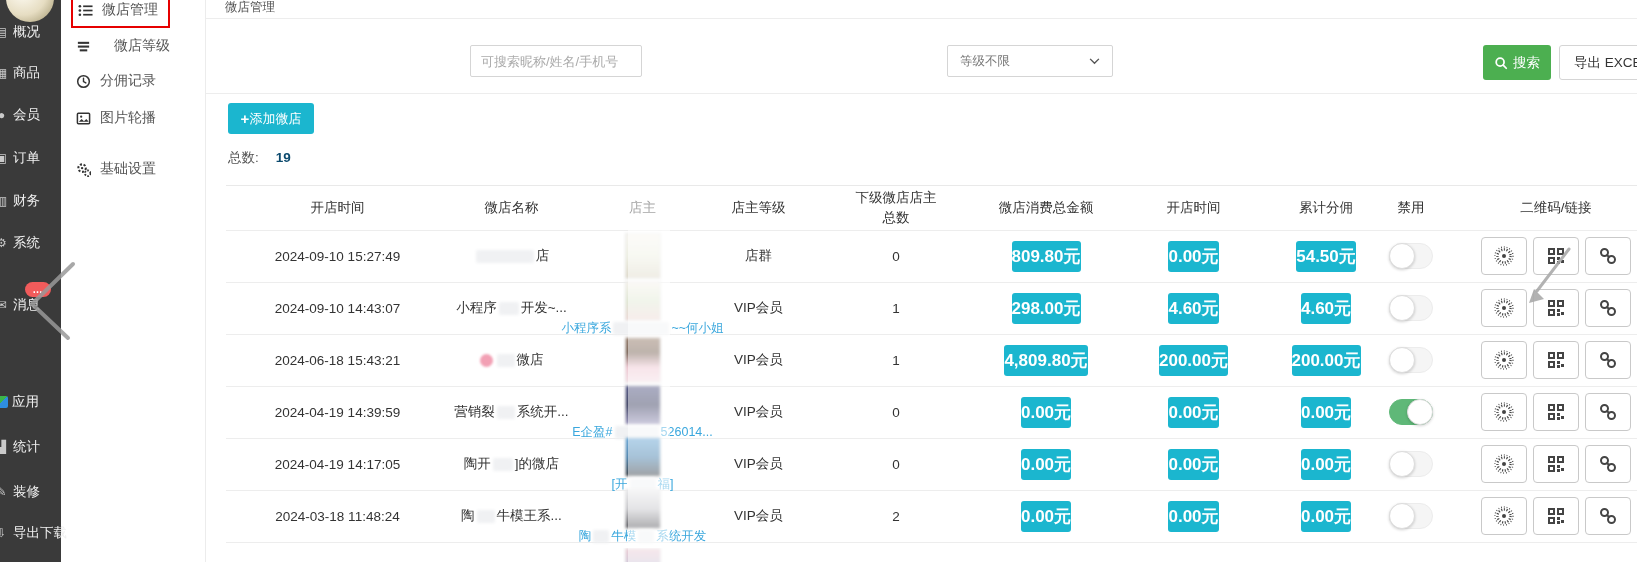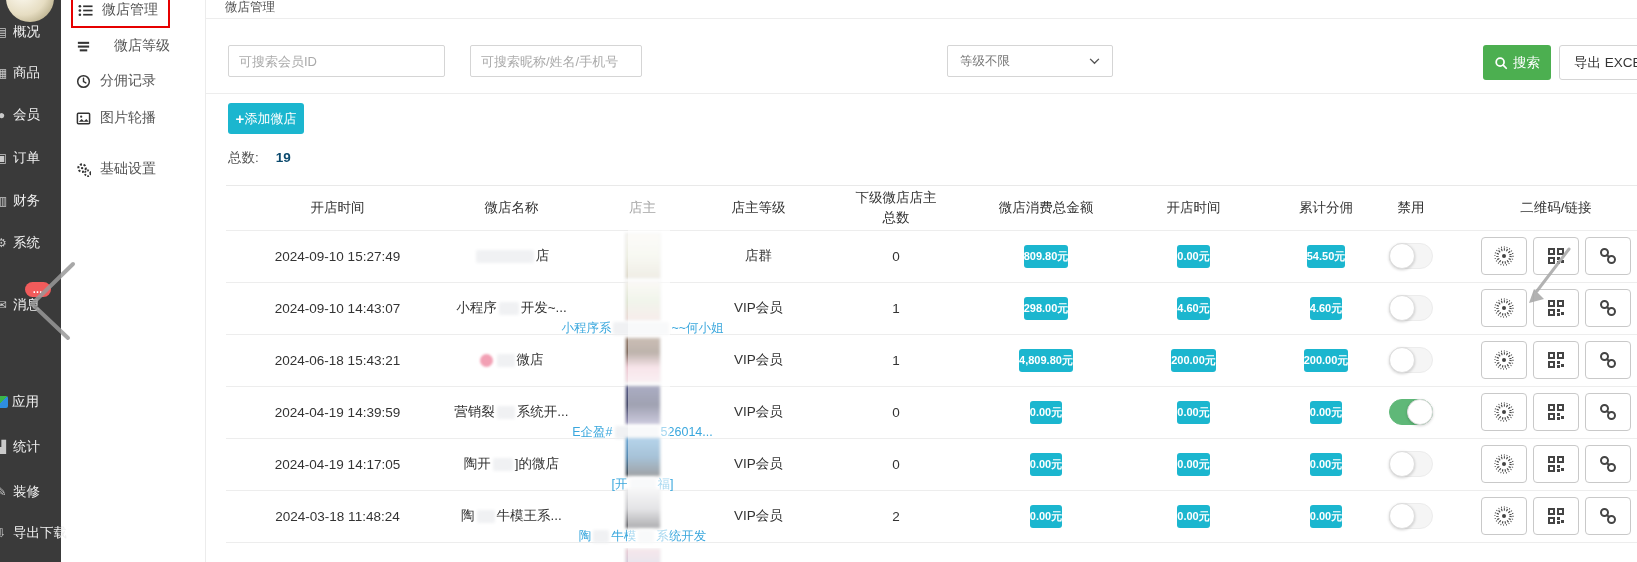--- a/index.html
+++ b/index.html
@@ -38,35 +38,35 @@
   .f-input::placeholder { color:#aaa; }
   .f-select { position:absolute; top:45px; height:32px; border:1px solid #d5d5d5; border-radius:2px;
     background:#fff; display:flex; align-items:center; justify-content:space-between; padding:0 12px;
     font-size:12.5px; color:#777; cursor:pointer; }
   .btn-search { position:absolute; left:1277px; top:45px; width:68px; height:35px; border:none; border-radius:3px;
     background:var(--green,#4caf50); color:#fff; font-size:13.5px; font-family:inherit; display:flex;
     align-items:center; justify-content:center; gap:5px; cursor:pointer; }
   .btn-export { position:absolute; left:1353px; top:45px; width:130px; height:35px; background:#fff;
     border:1px solid #d5d5d5; border-radius:3px; font-size:13.5px; color:#333; font-family:inherit;
     text-align:left; padding:0 14px; cursor:pointer; white-space:nowrap; }
-  .btn-add { position:absolute; left:22px; top:103px; width:76px; height:31px; border:none; border-radius:3px;
+  .btn-add { position:absolute; left:22px; top:103px; width:86px; height:31px; border:none; border-radius:3px;
     background:var(--accent,#1bb5ce); color:#fff; font-size:13px; font-family:inherit; display:flex;
     align-items:center; justify-content:center; gap:0; cursor:pointer; }
   .plus-icon::before { content:"+"; font-size:15px; font-weight:bold; line-height:1; }
   .total-row { position:absolute; left:22px; top:149px; font-size:13.5px; color:#555; }
   .total-row b { color:#0c4a6e; font-weight:bold; margin-left:17px; }
 
   
   .table-wrap { position:absolute; left:20px; top:185px; width:1435px; height:377px; border-top:1px solid #e9e9e9; }
   table { border-collapse:collapse; table-layout:fixed; width:1435px; }
   th { height:44px; font-weight:normal; font-size:13.5px; color:#333; text-align:center; vertical-align:middle;
     white-space:pre-line; line-height:1.45; }
   td { height:51px; border-top:1px solid #ededed; text-align:center; vertical-align:middle;
     font-size:13.5px; color:#333; }
-  .badge { display:inline-block; background:var(--accent,#1bb5ce); color:#fff; font-size:11px; font-weight:bold;
+  .badge { display:inline-block; background:var(--accent,#1bb5ce); color:#fff; font-size:17px; font-weight:bold;
     padding:4px 0; border-radius:3px; white-space:nowrap; }
   .toggle { position:relative; display:inline-block; width:44px; height:26px; border-radius:13px;
     background:#f5f5f5; border:1px solid #ececec; cursor:pointer; vertical-align:middle; }
   .knob { position:absolute; left:-1px; top:-1px; width:26px; height:26px; border-radius:50%; background:#fff;
     border:1px solid #ddd; box-shadow:0 1px 3px rgba(0,0,0,.18); }
   .toggle.on { background:var(--toggle-on,#5fb878); border-color:var(--toggle-on,#5fb878); }
   .toggle.on .knob { left:auto; right:-1px; }
   .act-btn { display:inline-flex; align-items:center; justify-content:center; width:46px; height:38px;
     background:#fff; border:1px solid #c9c9c9; border-radius:4px; margin:0 3px; cursor:pointer; vertical-align:middle; }
 
@@ -196,21 +196,20 @@
           </svg>
         </span>
         <span>基础设置</span>
       </div>
     </div>
 </aside>
 
 <main class="main">
   <div class="breadcrumb">微店管理</div>
 
-  <input class="f-input" style="left: 22px; width: 217px;" type="text" placeholder="可搜索会员ID">
   <input class="f-input" style="left: 264px; width: 172px;" type="text" placeholder="可搜索昵称/姓名/手机号">
 
   <div class="f-select" style="left:741px;width:166px;">
     <span>等级不限</span>
     <svg width="11" height="7" viewBox="0 0 12 8">
       <path d="M1 1l5 5 5-5" fill="none" stroke="#555" stroke-width="1.6"></path>
     </svg>
   </div>
 
   <button class="btn-search">

